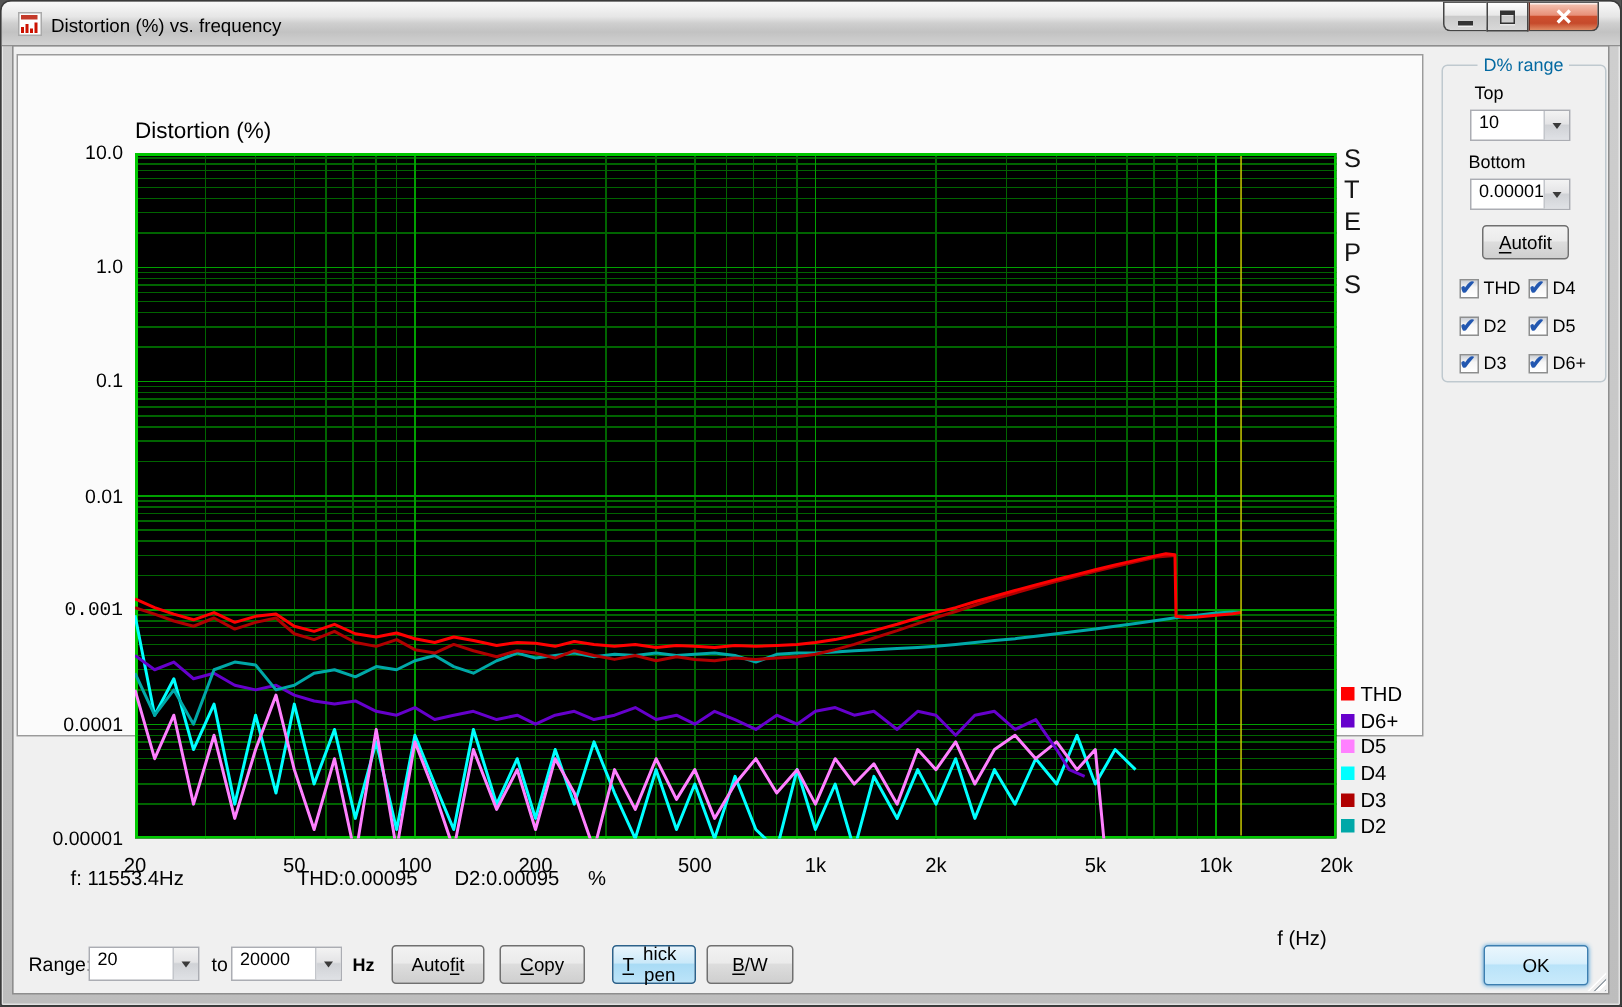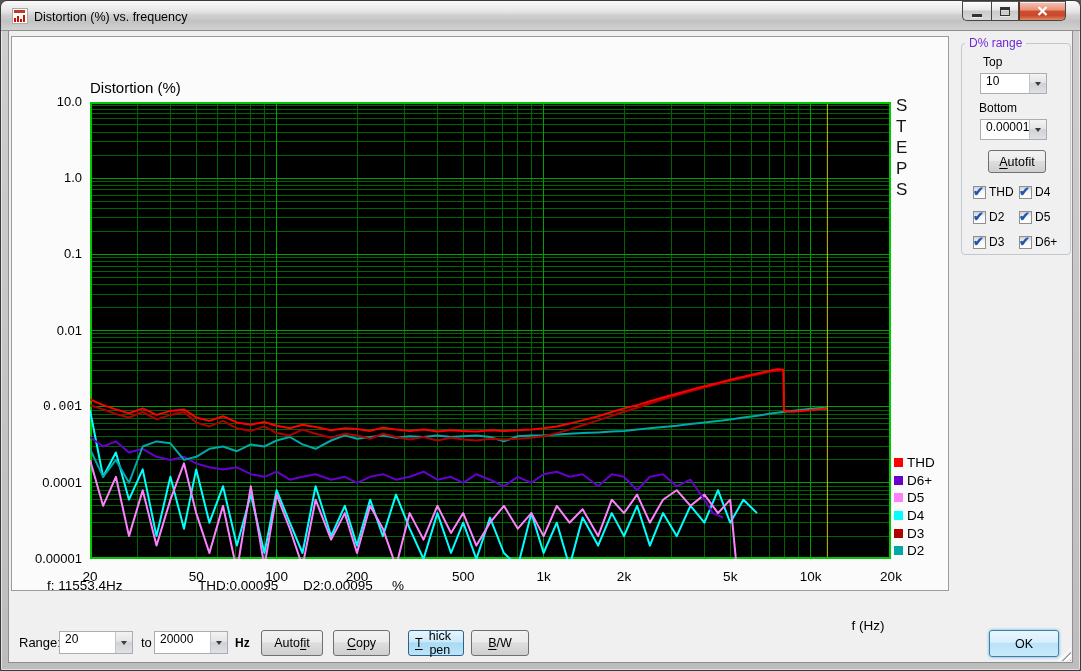--- a/index.html
+++ b/index.html
@@ -18,38 +18,38 @@
   .cap-btn{height:20px;border:1px solid #454545;border-top-color:#5A5A5A;display:flex;align-items:center;justify-content:center;
     background:linear-gradient(180deg,#FDFDFD,#E8E8E8 45%,#CACACA 50%,#D8D8D8);box-shadow:inset 0 1px 0 rgba(255,255,255,.7);}
   .cap-btn.minb{width:29px;border-radius:0 0 0 5px;border-right:none;}
   .cap-btn.maxb{width:28px;}
   .cap-btn.closeb{width:47px;border-radius:0 0 5px 0;border-left-color:#6E2C1F;
     background:linear-gradient(180deg,#F5C6B5,#E89078 45%,#CE4F2E 50%,#C64A2B 75%,#E08A63);}
   .glyph-min{width:10px;height:3px;background:#333;margin-top:8px;box-shadow:0 1px 0 rgba(255,255,255,.6);}
   .glyph-max{width:10px;height:9px;border:1px solid #333;border-top-width:3px;background:transparent;box-shadow:0 1px 0 rgba(255,255,255,.5);}
   
   .client{position:absolute;left:8px;top:30px;right:8px;bottom:8px;background:#F0F0F0;outline:1px solid #8E8E8E;}
-  .chart-panel{position:absolute;left:2px;top:5px;width:938px;height:555px;background:#FBFBFB;border:1px solid #9B9B9B;}
+  .chart-panel{position:absolute;left:2px;top:5px;width:938px;height:455px;background:#FBFBFB;border:1px solid #9B9B9B;}
   .plot-title{position:absolute;left:78px;top:42px;font-size:15px;color:#000;}
   #plot{position:absolute;left:78px;top:65px;background:#000;}
   .y-tick{position:absolute;width:64px;text-align:right;font-size:13px;color:#000;line-height:16px;}
   .x-tick{position:absolute;top:532px;transform:translateX(-50%);font-size:13.5px;color:#000;}
   #steps-watermark{position:absolute;left:884px;top:58px;display:flex;flex-direction:column;
     font-size:17px;line-height:21px;color:#151515;}
   #legend{position:absolute;left:882px;top:417px;display:flex;flex-direction:column;}
   .legend-item{display:flex;align-items:center;height:17.6px;gap:4px;}
   .legend-swatch{width:9px;height:9px;flex:0 0 9px;}
   .legend-label{font-size:13.5px;color:#000;}
   .status-line{position:absolute;left:0;top:541px;width:100%;height:18px;font-size:13.5px;color:#000;}
   .status-line span{position:absolute;white-space:nowrap;}
   .st-f{left:35px;} .st-thd{left:186px;} .st-d2{left:291px;} .st-unit{left:380px;}
   .xaxis-title{position:absolute;left:820px;top:541px;width:72px;text-align:center;font-size:13.5px;color:#000;margin-top:40px;}
   
   .groupbox{position:absolute;left:952px;top:12px;width:110px;height:212px;border:1px solid #BFC9CF;border-radius:4px;}
-  .group-label{position:absolute;left:3px;top:-8px;background:#F0F0F0;padding:0 4px;font-size:12px;color:#6d28d9;}
+  .group-label{position:absolute;left:23px;top:-8px;background:#F0F0F0;padding:0 4px;font-size:12px;color:#0369a1;}
   .sp-lbl{position:absolute;font-size:12px;color:#000;}
   .lbl-top{left:21px;top:11px;} .lbl-bottom{left:17px;top:57px;}
   .combo{position:absolute;background:#FFF;border:1px solid #ABADB3;display:flex;align-items:flex-start;}
   .combo .val{flex:1;padding-left:5px;font-size:12px;color:#000;white-space:nowrap;overflow:hidden;}
   .combo .dd{width:17px;align-self:stretch;border-left:1px solid #C3C6CB;display:flex;align-items:center;justify-content:center;
     background:linear-gradient(180deg,#F3F3F3,#E4E4E6 45%,#D0D2D6 50%,#DFE1E5);}
   .combo .arrow{width:0;height:0;border-left:3.5px solid transparent;border-right:3.5px solid transparent;border-top:4px solid #3A3A3A;}
   .combo-top{left:18px;top:29px;width:67px;height:21px;}
   .combo-bot{left:18px;top:75px;width:67px;height:21px;}
   .win-btn{position:absolute;border:1px solid #707070;border-radius:3px;font-size:12.5px;color:#000;

